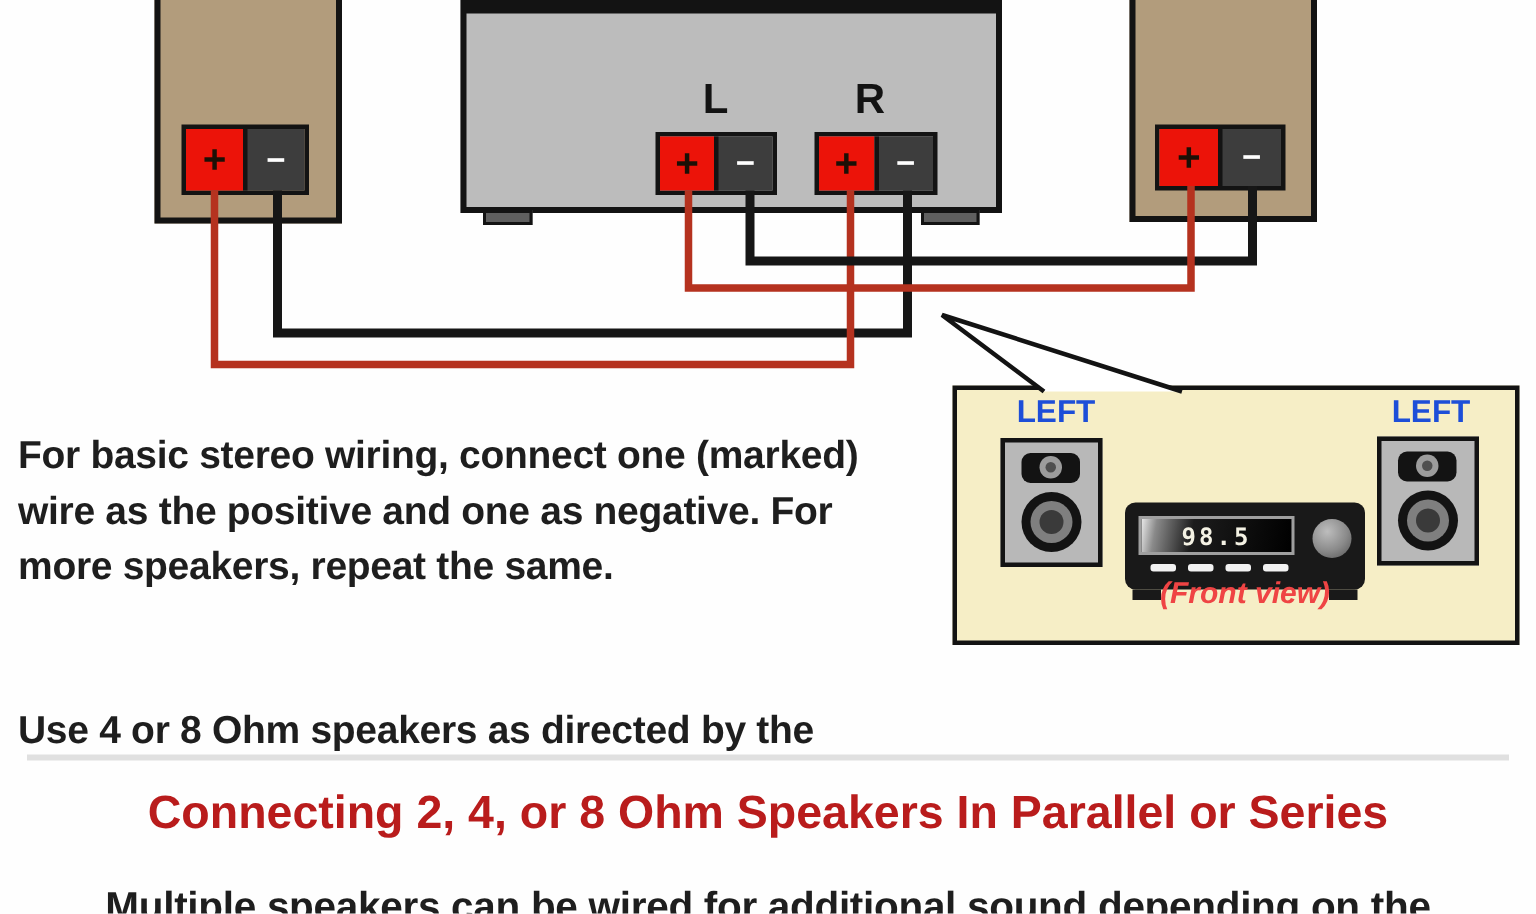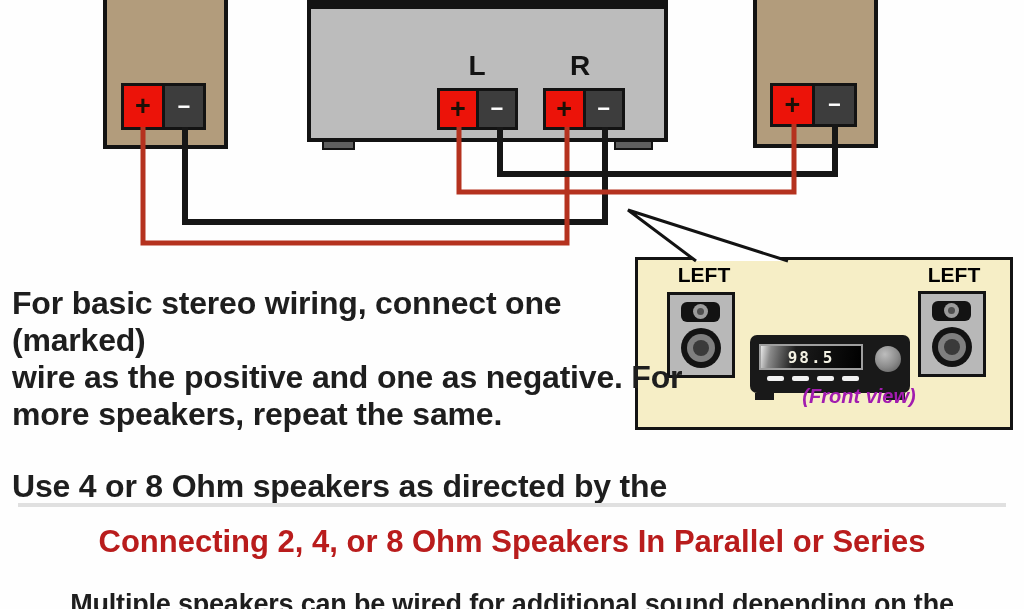--- a/index.html
+++ b/index.html
@@ -37,21 +37,21 @@
   .spk-left  { left:103px; top:-8px; width:125px; height:157px; }
   .spk-right { left:753px; top:-8px; width:125px; height:156px; }
 
   
   .wires { left:0; top:0; width:1024px; height:609px; pointer-events:none; }
   .wires polyline { fill:none; stroke-linejoin:miter; }
 
   
   .inset { left:635px; top:257px; width:378px; height:173px; background:#f6eec6;
            border:3px solid #131313; box-sizing:border-box; }
-  .inset-label { font-weight:bold; font-size:21px; color:#000000; top:263px; text-align:center; }
+  .inset-label { font-weight:bold; font-size:21px; color:#1d4ed8; top:263px; text-align:center; }
   .lbl-left  { left:666px; width:76px; }
   .lbl-right { left:915px; width:78px; }
   .icab { width:68px; height:86px; background:#b8b8b8; border:3px solid #131313; box-sizing:border-box; }
   .icab-left  { left:667px; top:292px; }
   .icab-right { left:918px; top:291px; }
   .tweeter { position:absolute; left:11px; top:7px; width:39px; height:20px;
              background:#131313; border-radius:6px; }
   .tweeter-dome { position:absolute; left:12px; top:2px; width:15px; height:15px;
                   border-radius:50%; background:#9c9c9c; }
   .tweeter-dot { position:absolute; left:4px; top:4px; width:7px; height:7px;
@@ -68,25 +68,25 @@
                  box-sizing:border-box; border:2px solid #9f9f9f;
                  background:linear-gradient(100deg,#e9e9e9 0%,#8a8a8a 10%,#1c1c1c 34%,#000 100%);
                  color:#f4f2e4; font-family:"DejaVu Sans Mono", monospace; font-weight:bold;
                  font-size:16px; letter-spacing:2px; display:flex; align-items:center; justify-content:center; }
   .rcv-knob { position:absolute; right:9px; top:11px; width:26px; height:26px; border-radius:50%;
               background:radial-gradient(circle at 38% 32%, #bdbdbd, #8a8a8a 55%, #535353 100%); }
   .rcv-dashes { position:absolute; left:17px; top:41px; display:flex; gap:8px; }
   .rcv-dashes span { width:17px; height:5px; background:#f2f2f2; border-radius:2px; }
   .rcv-foot { position:absolute; bottom:-7px; width:19px; height:7px; background:#191919; }
   .rcv-foot.fl { left:5px; } .rcv-foot.fr { right:5px; }
-  .inset-caption { left:766px; top:385px; width:186px; text-align:center; font-weight:bold;
-                   font-style:italic; font-size:20px; color:#a21caf; }
+  .inset-caption { left:737px; top:385px; width:186px; text-align:center; font-weight:bold;
+                   font-style:italic; font-size:20px; color:#ef4444; }
 
   
-  .para { left:12px; width:680px; font-size:32px; line-height:37px; font-weight:bold;
+  .para { left:12px; width:680px; font-size:26px; line-height:37px; font-weight:bold;
           color:#1e1e1e; letter-spacing:-0.2px; }
   .p1 { top:285px; } .p2 { top:424px;margin-top:44px; }
   .divider { left:18px; top:503px; width:988px; height:4px; background:#e0e0e0; }
   .heading { left:0; top:524px; width:1024px; text-align:center; font-size:31px;
              font-weight:bold; color:#b91c1c; }
   .bottom-line { left:0; top:589px; width:1024px; text-align:center; font-size:27px;
                  font-weight:bold; color:#1e1e1e; letter-spacing:-0.2px; }
 </style>
 </head>
 <body>

